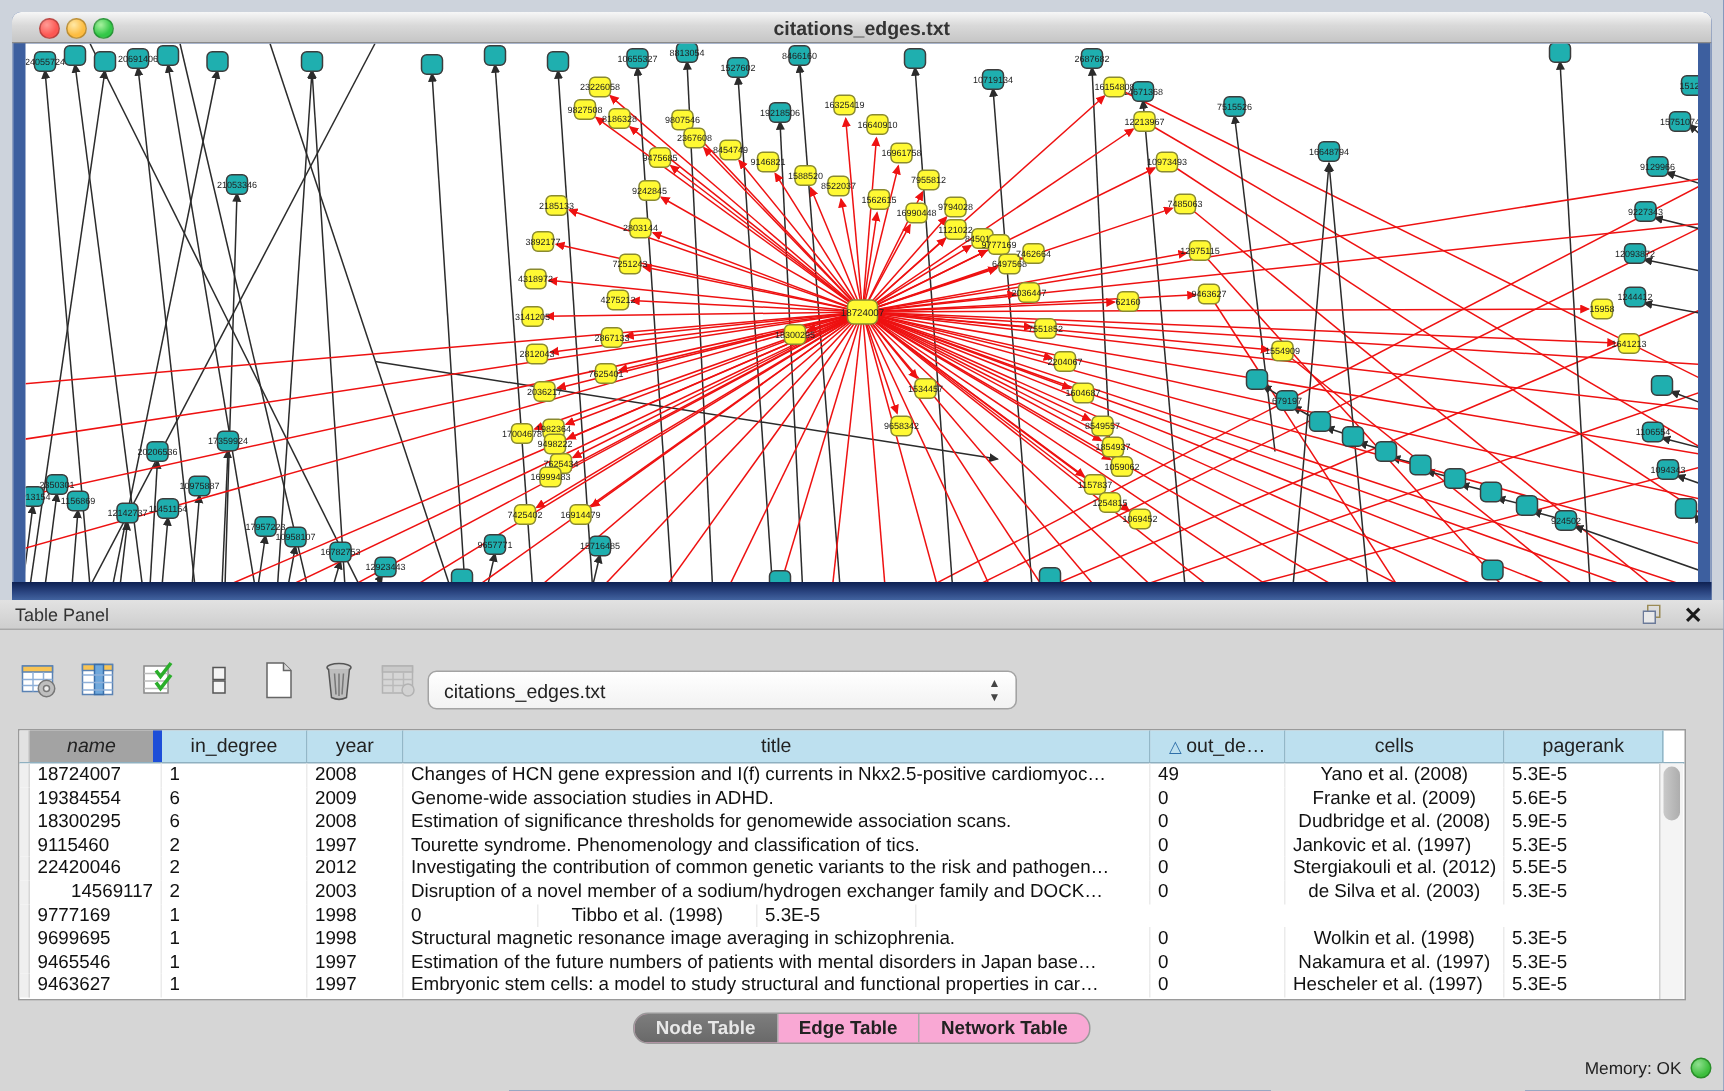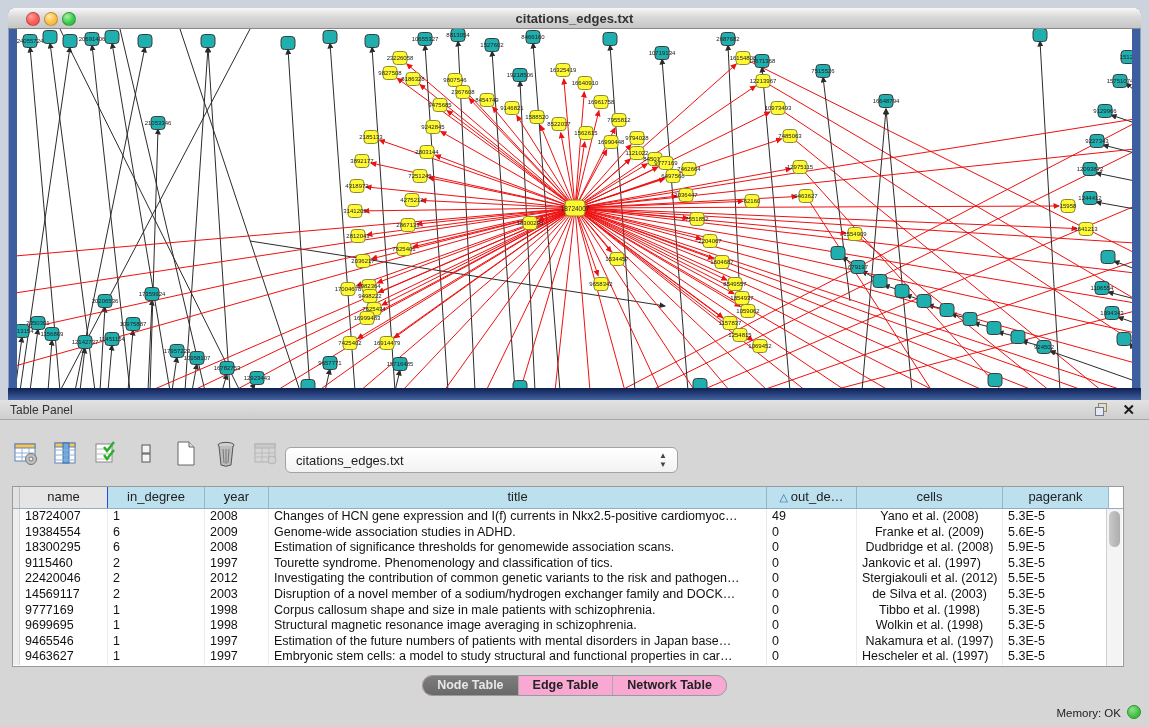--- a/index.html
+++ b/index.html
@@ -42,21 +42,21 @@
     border-radius:6px;box-sizing:border-box;}
   .combo-text{position:absolute;left:10px;top:5px;font-size:13px;color:#222;}
   .combo-arrows{position:absolute;right:10px;top:3px;font-size:8px;line-height:9px;
     color:#444;text-align:center;}
   .grid-wrap{position:absolute;left:12px;top:86px;width:1112px;height:181px;
     background:#fff;border:1px solid #9A9A9A;box-sizing:border-box;}
   .grid-header{display:flex;height:21px;border-bottom:1px solid #8FB0C0;}
   .gh-cell{box-sizing:border-box;font-size:13px;color:#222;text-align:center;
     line-height:20px;background:#BDE0EF;border-right:1px solid #93B7C7;
     overflow:hidden;white-space:nowrap;}
-  .gh-cell.plain{background:#e5e5e5;border-right:1px solid #1d4ed8;}
+  .gh-cell.plain{background:#a3a3a3;border-right:6px solid #1d4ed8;font-style:italic;}
   .gh-gutter{width:6px;background:#E2E2E2;border-right:1px solid #BDBDBD;}
   .sort-tri{color:#2E6FA8;font-size:11px;margin-right:3px;}
   .grid-body{position:relative;}
   .g-row{display:flex;height:15.6px;}
   .g-cell{box-sizing:border-box;font-size:12.5px;color:#111;line-height:15.5px;
     white-space:nowrap;overflow:hidden;padding:0 5px;border-right:1px solid #EBEBEB;}
   .g-gutter{width:6px;background:#EFEFEF;border-right:1px solid #D6D6D6;}
   .vscroll{position:absolute;right:1px;top:22px;width:15px;height:157px;
     background:#F4F4F4;border-left:1px solid #D0D0D0;}
   .vthumb{position:absolute;left:2px;top:2px;width:11px;height:36px;
@@ -642,34 +642,33 @@
           <div class="g-cell" style="width:88px;">22420046</div>
           <div class="g-cell" style="width:97px;">2</div>
           <div class="g-cell" style="width:64px;">2012</div>
           <div class="g-cell" style="width:498px;">Investigating the contribution of common genetic variants to the risk and pathogen…</div>
           <div class="g-cell" style="width:90px;">0</div>
           <div class="g-cell" style="width:146px;text-align:left;">Stergiakouli et al. (2012)</div>
           <div class="g-cell" style="width:106px;">5.5E-5</div>
         </div>
         <div class="g-row">
           <div class="g-gutter"></div>
-          <div class="g-cell" style="width:88px;">14569117</div>
+          <div class="g-cell" style="width:88px;text-align:right;">14569117</div>
           <div class="g-cell" style="width:97px;">2</div>
           <div class="g-cell" style="width:64px;">2003</div>
           <div class="g-cell" style="width:498px;">Disruption of a novel member of a sodium/hydrogen exchanger family and DOCK…</div>
           <div class="g-cell" style="width:90px;">0</div>
           <div class="g-cell" style="width:146px;text-align:center;">de Silva et al. (2003)</div>
           <div class="g-cell" style="width:106px;">5.3E-5</div>
         </div>
         <div class="g-row">
           <div class="g-gutter"></div>
           <div class="g-cell" style="width:88px;">9777169</div>
           <div class="g-cell" style="width:97px;">1</div>
           <div class="g-cell" style="width:64px;">1998</div>
-          <div class="g-cell" style="width:498px;">Corpus callosum shape and size in male patients with schizophrenia.</div>
           <div class="g-cell" style="width:90px;">0</div>
           <div class="g-cell" style="width:146px;text-align:center;">Tibbo et al. (1998)</div>
           <div class="g-cell" style="width:106px;">5.3E-5</div>
         </div>
         <div class="g-row">
           <div class="g-gutter"></div>
           <div class="g-cell" style="width:88px;">9699695</div>
           <div class="g-cell" style="width:97px;">1</div>
           <div class="g-cell" style="width:64px;">1998</div>
           <div class="g-cell" style="width:498px;">Structural magnetic resonance image averaging in schizophrenia.</div>

